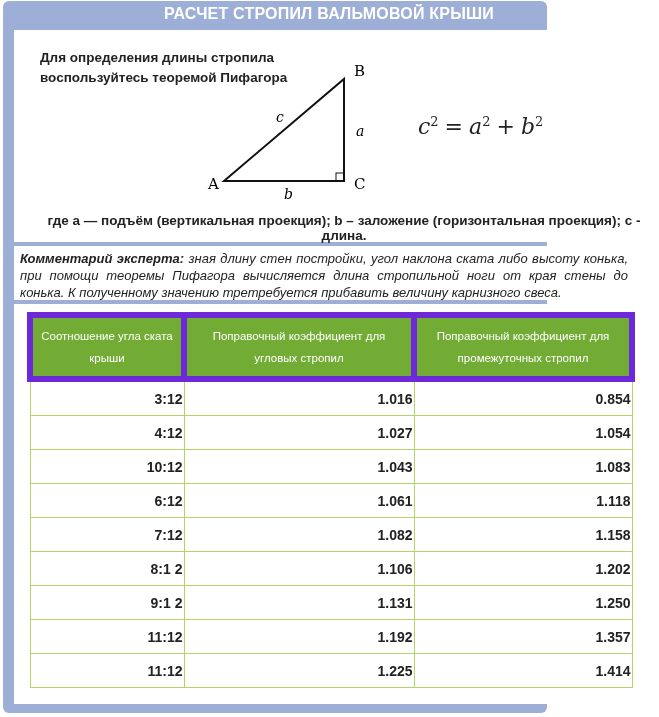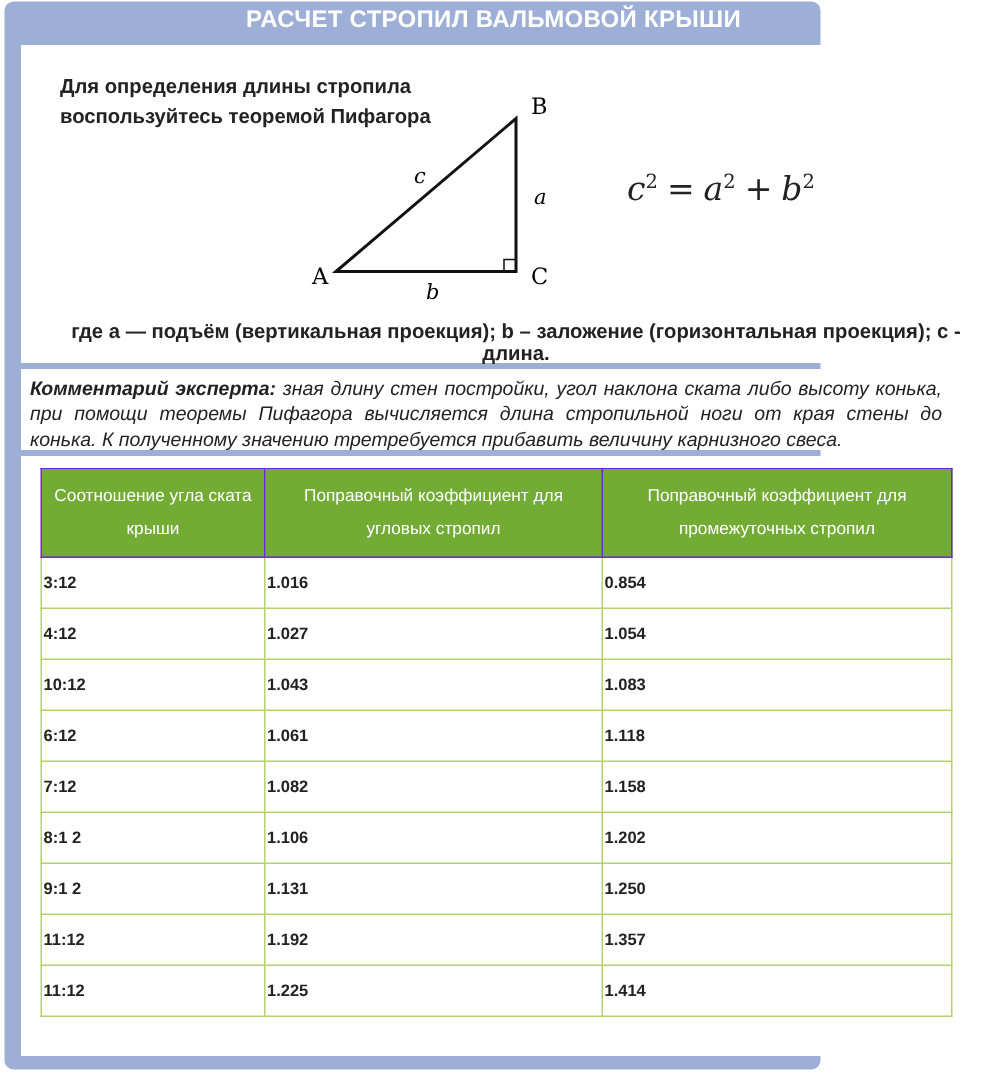--- a/index.html
+++ b/index.html
@@ -12,22 +12,22 @@
   .p3 { left: 11px; top: 303px; width: 632px; height: 400px; }
   .intro { position: absolute; left: 26px; top: 18px; font-weight: bold; font-size: 13.5px; line-height: 20px; color: #222; }
   .diagram { position: absolute; left: 180px; top: 24px; }
   .formula { position: absolute; left: 404px; top: 84px; font-family: "DejaVu Serif", serif; font-style: italic; font-size: 22px; color: #222; }
   .formula sup { font-size: 13px; font-style: normal; }
   .formula .op { font-style: normal; padding: 0 6px; }
   .legend { position: absolute; left: 0; width: 632px; top: 183px; text-align: center; font-weight: bold; font-size: 13.5px; color: #222; margin-left: 14px; }
   .comment { padding: 4px 18px 0 6px; font-style: italic; font-size: 13px; line-height: 17px; color: #222; text-align: justify; }
   .comment b { font-weight: bold; }
   table { position: absolute; left: 13px; top: 8px; width: 608px; border-collapse: collapse; }
-  th { background: #72ac34; color: #ffffff; font-size: 11.5px; font-weight: normal; line-height: 22px; height: 58px; border: 1px solid #6d28d9; padding: 0 4px; }
-  td { border: 1px solid #b5d36b; height: 31px; text-align: left; font-size: 11px; font-weight: bold; color: #222; }
+  th { background: #72ac34; color: #ffffff; font-size: 11.5px; font-weight: normal; line-height: 22px; height: 58px; border: 6px solid #6d28d9; padding: 0 4px; }
+  td { border: 1px solid #b5d36b; height: 31px; text-align: right; font-size: 14px; font-weight: bold; color: #222; }
   .c1 { width: 140px; } .c2 { width: 216px; margin-left: 24px; }
 </style>
 </head>
 <body>
 
 <div class="frame">
   <div class="title">РАСЧЕТ СТРОПИЛ ВАЛЬМОВОЙ КРЫШИ</div>
 
   <div class="panel p1">
     <div class="intro">

